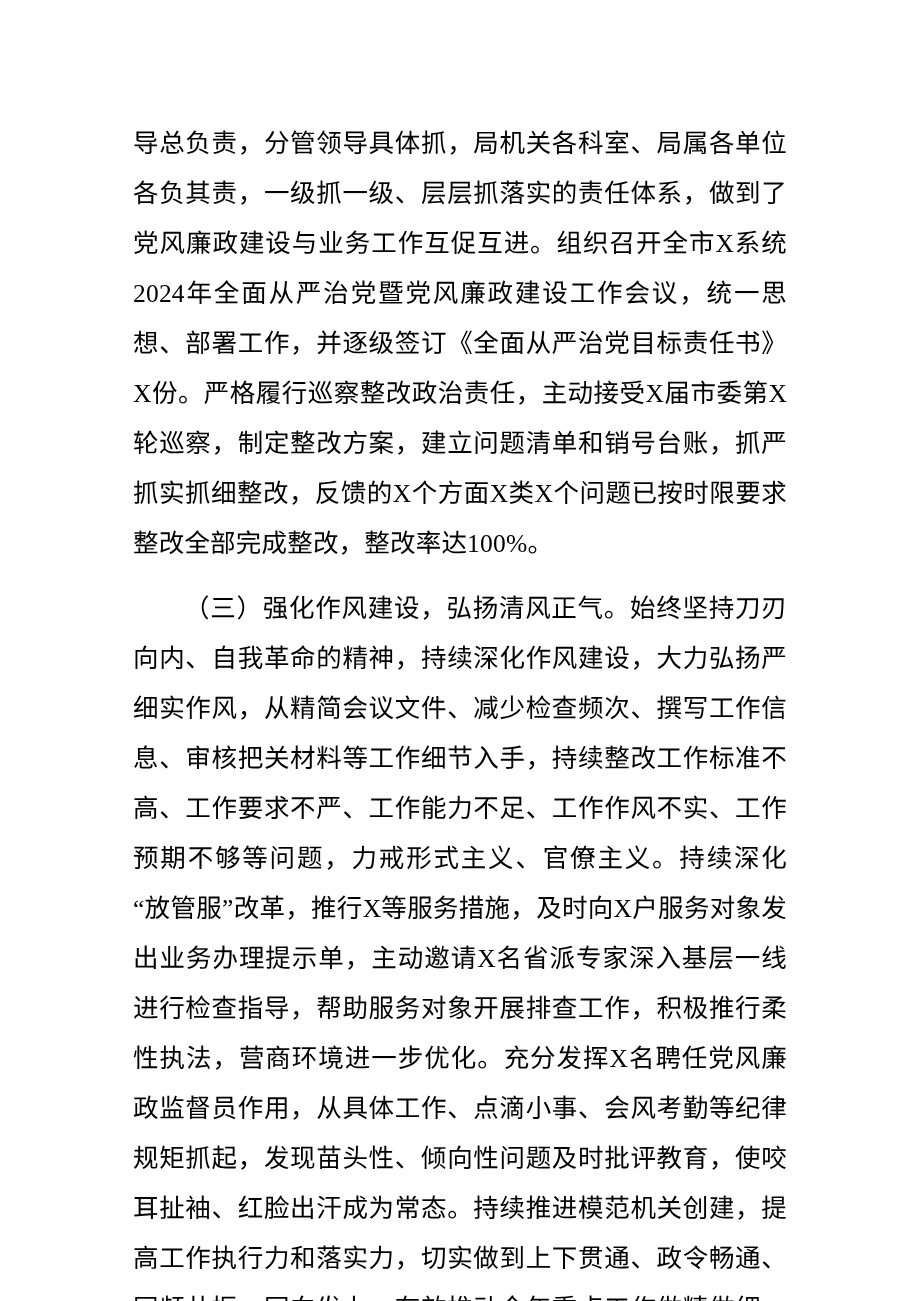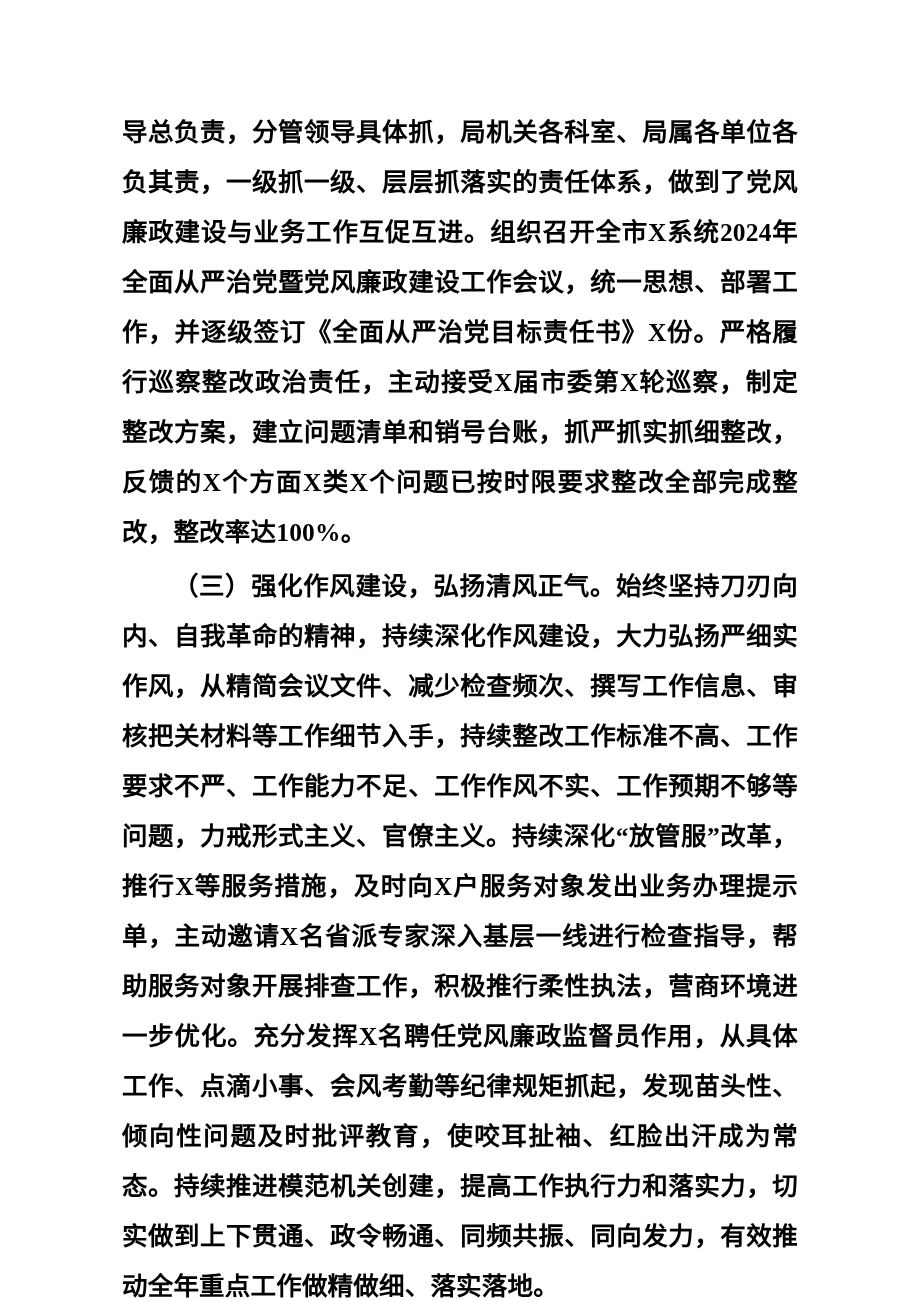--- a/index.html
+++ b/index.html
@@ -23,23 +23,22 @@
     background: #ffffff;
   }
   .doc-body {
     font-size: 25.5px;
     line-height: 50px;
     text-align: justify;
     text-justify: inter-ideograph;
     letter-spacing: 0.2px;
   }
   p.para {
-    margin: 4px;
+    margin: 15px;
     padding: 0;
-    font-weight: bold;
   }
   p.indent {
     text-indent: 51px;
   }
   .para + .para {
     margin-top: 0;
   }
 </style>
 </head>
 <body>

